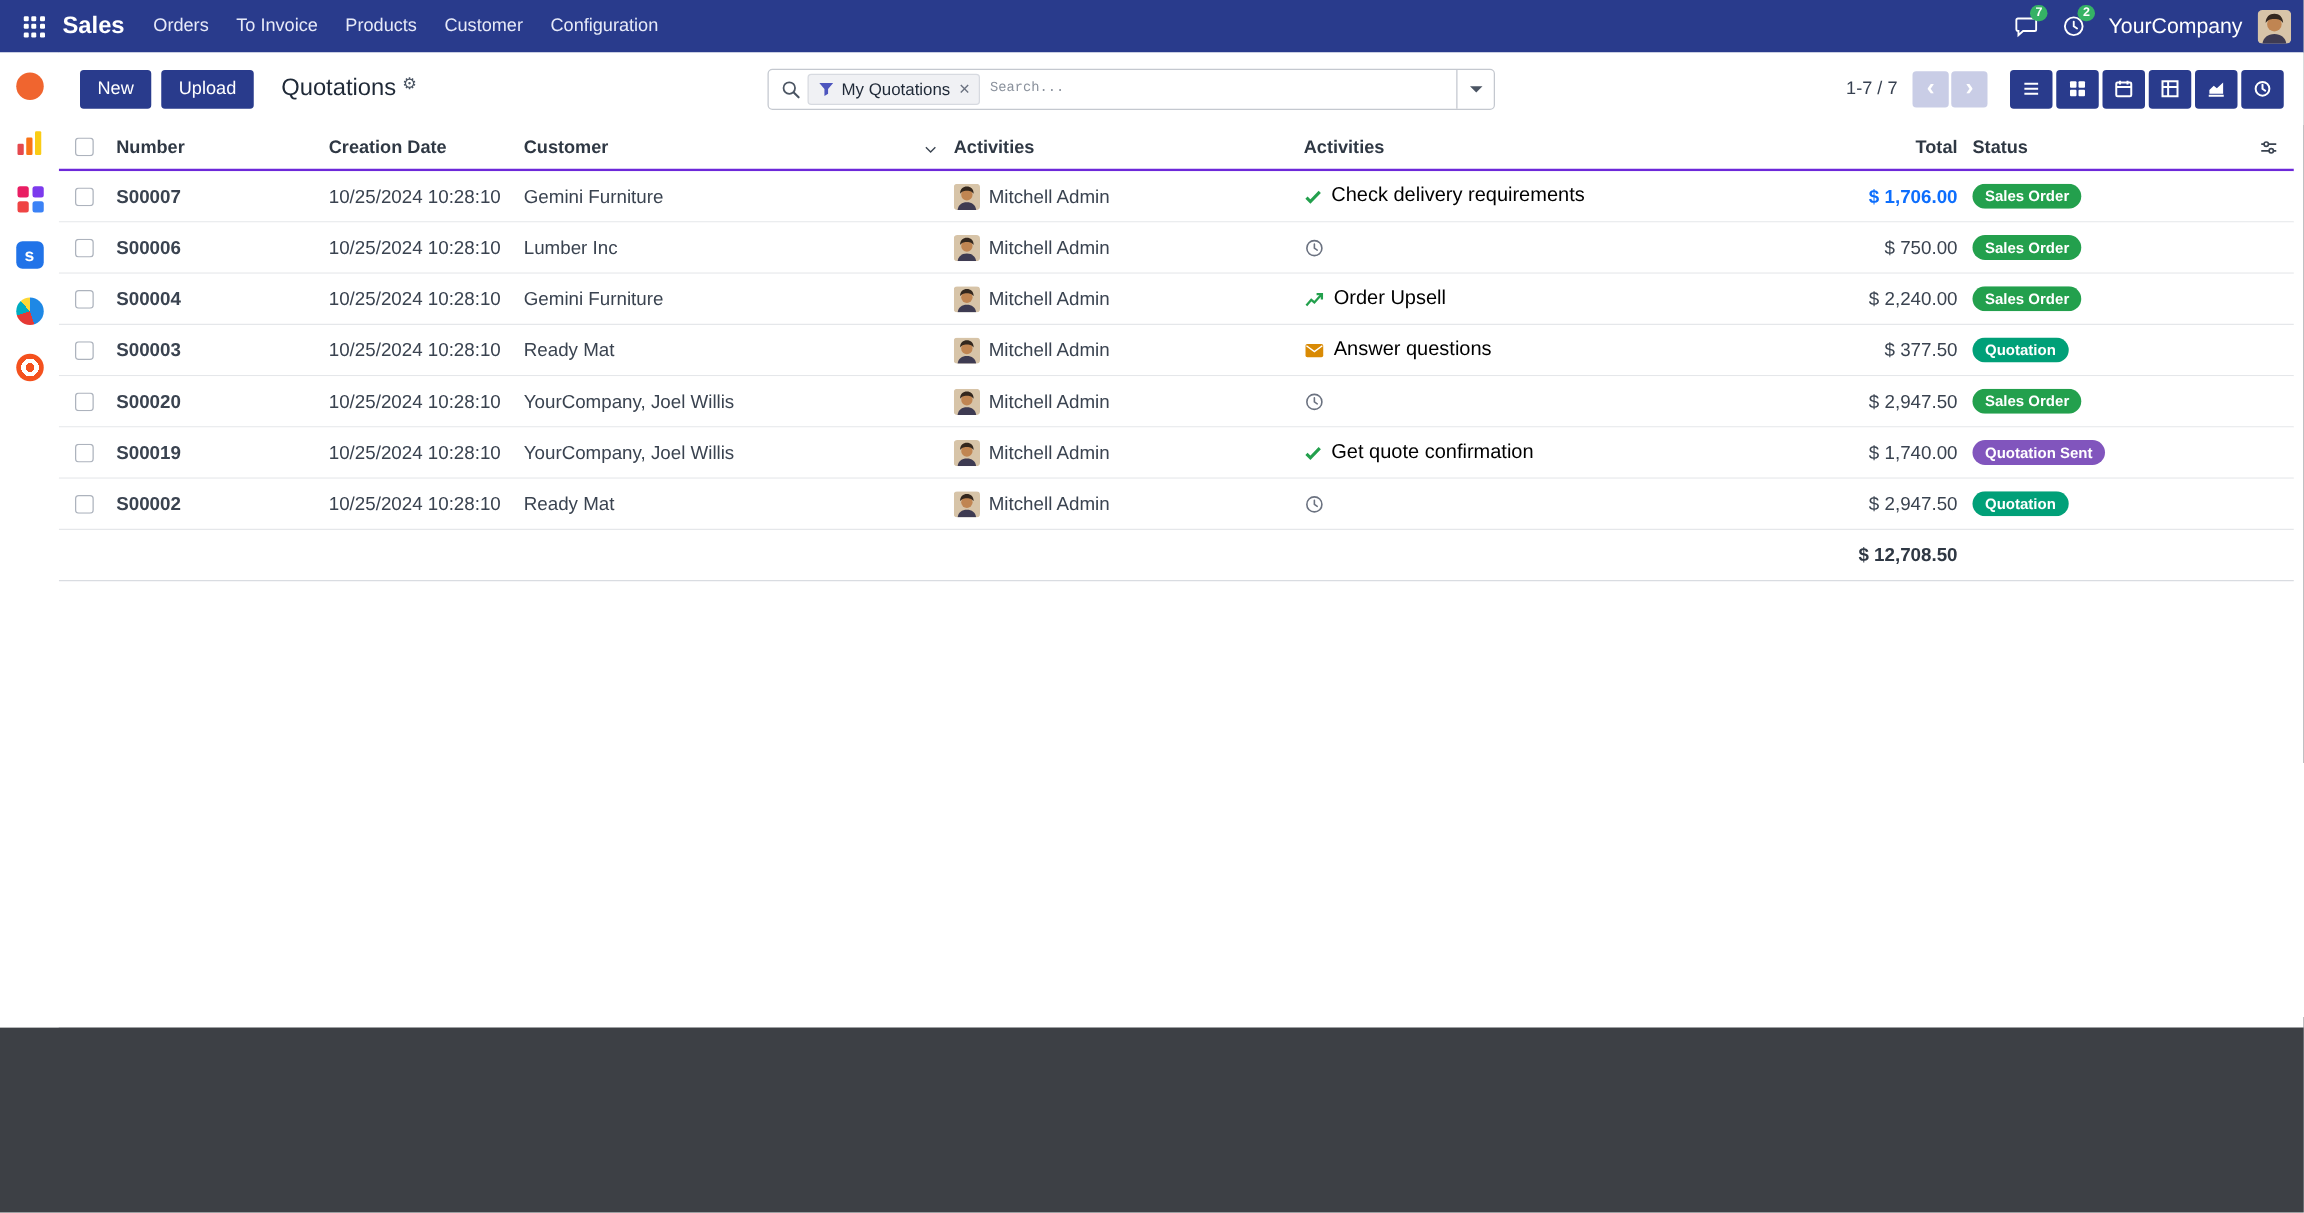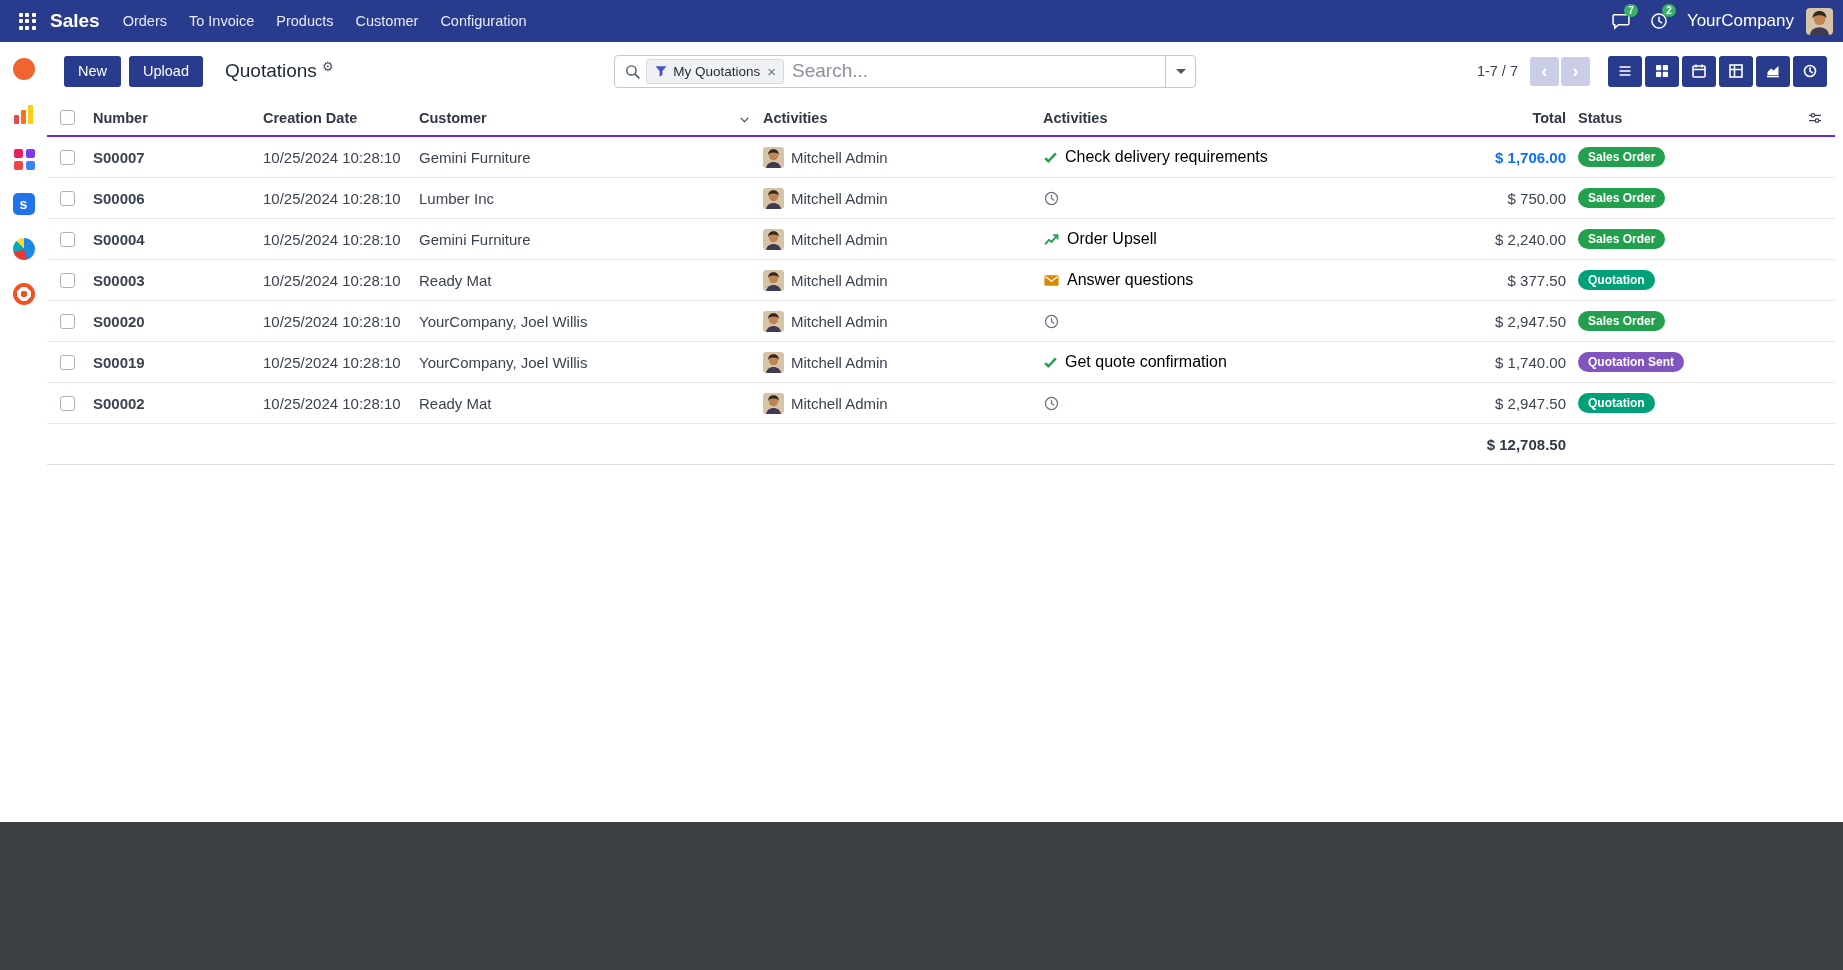--- a/index.html
+++ b/index.html
@@ -43,21 +43,21 @@
   .main{margin-left:47px}
   .control-panel{height:58px;display:flex;align-items:center;padding:0 16px 0 17px;background:#fff}
   .btn{background:var(--primary,#293B8C);color:#fff;border:none;border-radius:3px;height:31px;padding:0 14px;font-size:14.5px;font-weight:500;font-family:inherit;cursor:pointer}
   .btn+.btn{margin-left:8px}
   .page-title{font-size:19px;color:#1F2937;margin-left:22px;white-space:nowrap}
   .title-gear{font-size:13px;color:#4B5563;position:relative;top:-5px;margin-left:5px;cursor:pointer}
   .searchbar{display:flex;align-items:center;width:582px;height:33px;border:1px solid #C4C8CF;border-radius:4px;margin-left:auto;background:#fff}
   .search-mag{margin:0 5px 0 9px;flex:none;display:flex}
   .facet{display:flex;align-items:center;gap:5px;background:#F0F1F4;border:1px solid #D7DAE0;border-radius:3px;padding:0 7px;font-size:13.5px;color:#1F2937;height:25px;white-space:nowrap}
   .facet-x{color:#6B7280;font-size:15px;cursor:pointer;margin-left:2px;line-height:1}
-  .searchbar input{flex:1;border:none;outline:none;font-family:Liberation Sans, sans-serif;font-size:19px;padding:0 8px;color:#374151;min-width:40px;background:transparent}
+  .searchbar input{flex:1;border:none;outline:none;font-family:Liberation Mono, monospace;font-size:11px;padding:0 8px;color:#374151;min-width:40px;background:transparent}
   .searchbar input::placeholder{color:#8A919C}
   .search-toggle{width:30px;height:100%;border-left:1px solid #C4C8CF;display:flex;align-items:center;justify-content:center;cursor:pointer;flex:none}
   .caret{width:0;height:0;border-left:5px solid transparent;border-right:5px solid transparent;border-top:5.5px solid #4B5563}
   .cp-right{display:flex;align-items:center;margin-left:auto}
   .pager-text{font-size:14.5px;color:#374151;margin-right:12px;white-space:nowrap}
   .pager-btn{width:29px;height:29px;background:#C9CDE6;border:none;border-radius:3px;color:#fff;font-size:19px;font-weight:700;line-height:26px;cursor:pointer;font-family:inherit}
   .pager-btn+.pager-btn{margin-left:2px}
   .view-switcher{display:flex;gap:3px;margin-left:18px}
   .vs-btn{width:34px;height:31px;background:var(--primary,#293B8C);border:none;border-radius:3px;display:flex;align-items:center;justify-content:center;cursor:pointer}
 

